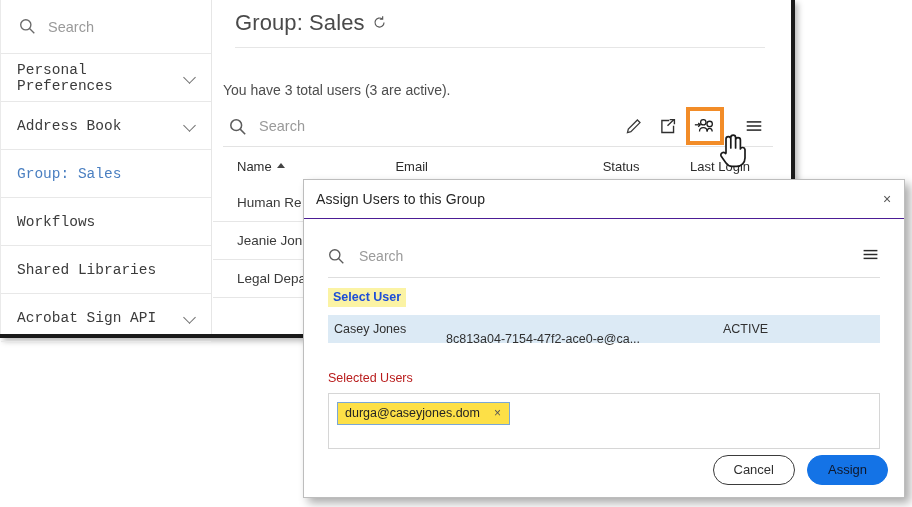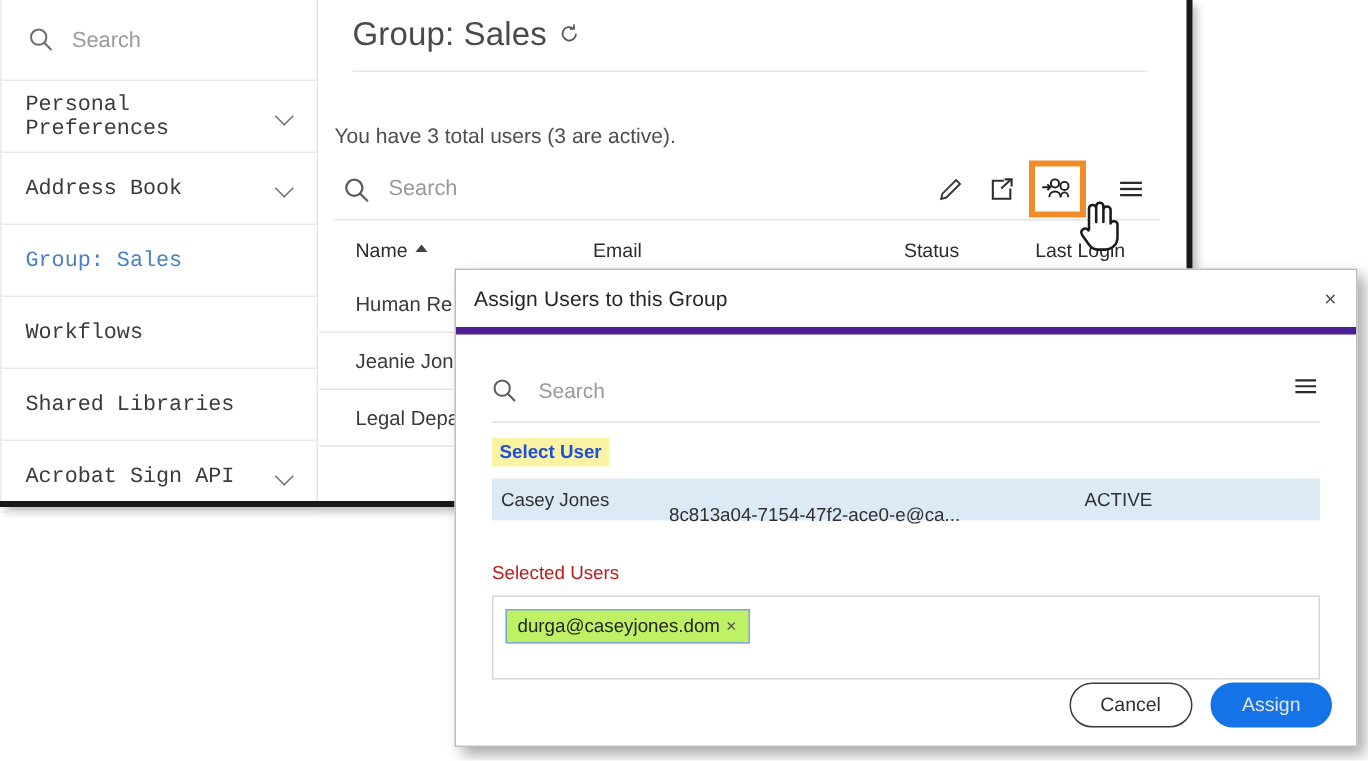--- a/index.html
+++ b/index.html
@@ -191,21 +191,21 @@
     top: 179px;
     width: 602px;
     height: 319px;
     background: #ffffff;
     border: 1px solid #bdbdbd;
     box-sizing: border-box;
     box-shadow: 5px 5px 9px rgba(0,0,0,0.33);
   }
   #modal-header {
     height: 38px;
-    border-bottom: 5px solid #4c1d95;
+    border-bottom: 1px solid #4c1d95;
     display: flex;
     align-items: center;
     padding: 0 8px 0 12px;
   }
   #modal-title {
     font-size: 14px;
     color: #262626;
     flex: 1;
     letter-spacing: .1px;
   }
@@ -259,23 +259,23 @@
   #selected-users-box {
     margin-top: 8px;
     height: 56px;
     border: 1px solid #d6d6d6;
     box-sizing: border-box;
     padding: 8px 8px;
   }
   #user-chip {
     display: inline-flex;
     align-items: center;
-    gap: 4px;
+    gap: 14px;
     border: 1px solid #7aa7d6;
-    background: #bef264;
+    background: #fde047;
     padding: 3px 8px 4px 7px;
     font-size: 12.5px;
     color: #242424;
   }
   #chip-remove { color: #555; font-size: 12px; }
   #modal-footer {
     position: absolute;
     right: 16px;
     bottom: 12px;
     display: flex;
@@ -290,21 +290,21 @@
     line-height: 1;
   }
   #cancel-button {
     border: 1.5px solid #3b3b3b;
     background: #fff;
     color: #303030;
   }
   #assign-button {
     border: 1.5px solid #1473E6;
     background: #1473E6;
-    color: #e5e5e5;
+    color: #0f172a;
     text-align: right;
   }
 </style>
 </head>
 <body>
 
 <div id="app-page">
 
   <div id="sidebar">
 

